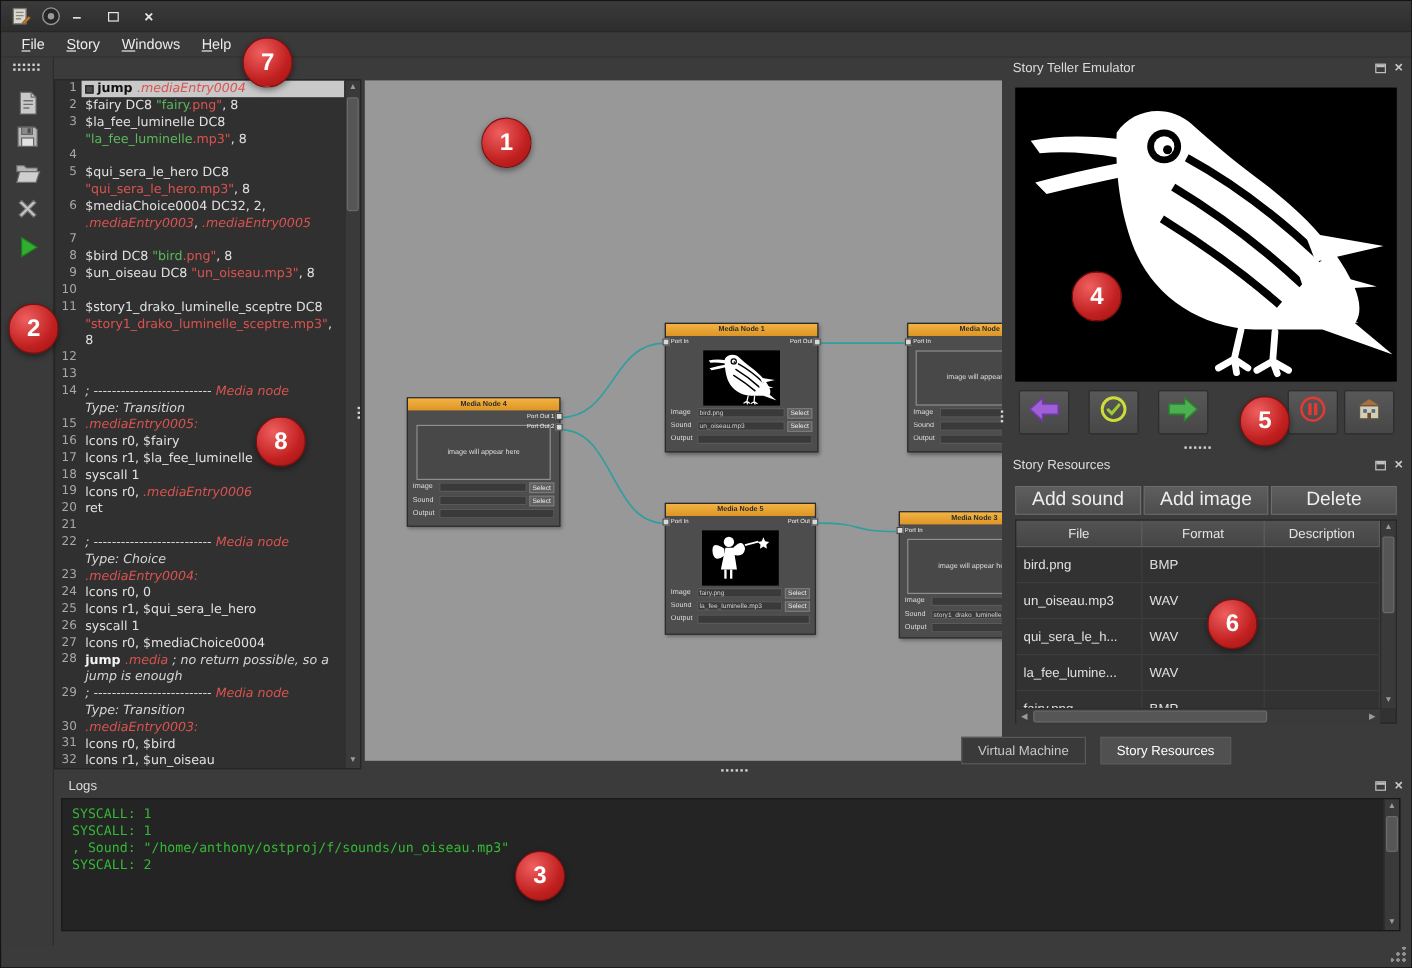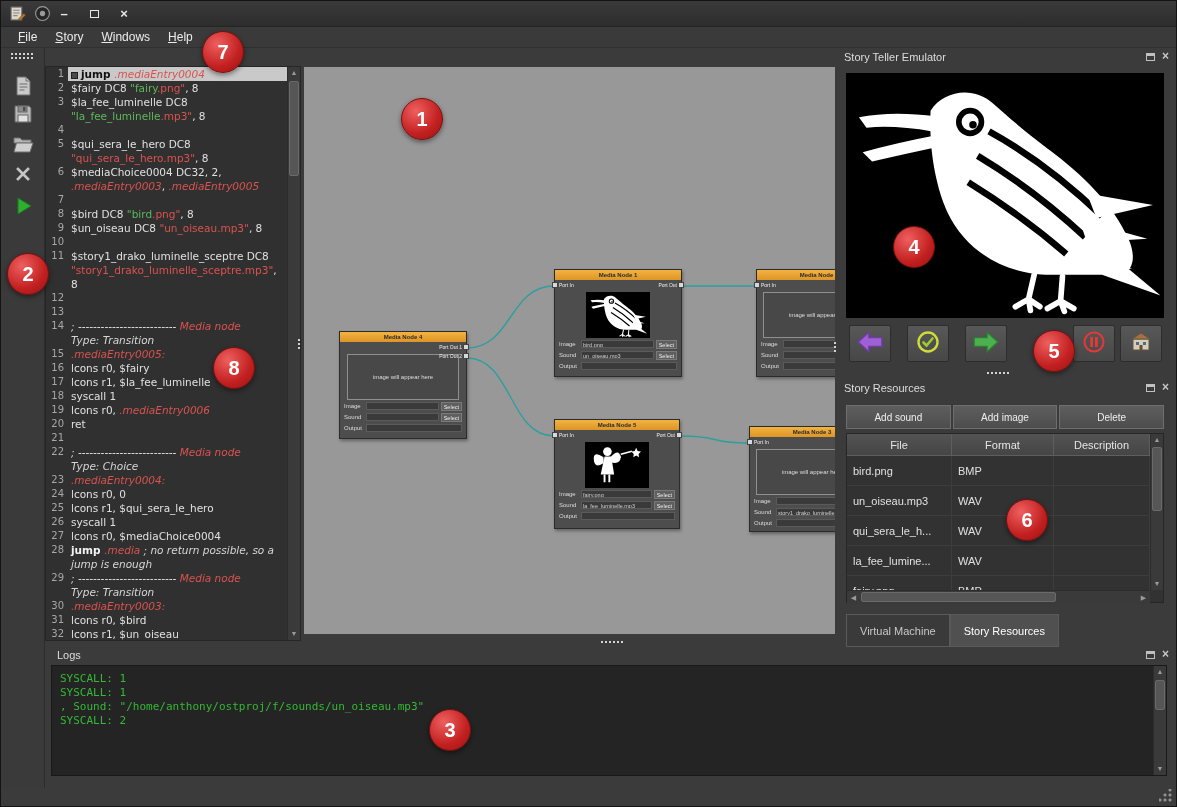--- a/index.html
+++ b/index.html
@@ -77,28 +77,28 @@
   .nport.right::after{right:-7px;}
 
   
   #emu-screen{position:absolute;left:845px;top:72px;width:318px;height:245px;background:#000;}
   #emu-screen svg{width:100%;height:100%;}
   .emu-btn{position:absolute;top:324px;width:42px;height:37px;background:linear-gradient(#585858,#474747);border:1px solid #2d2d2d;border-radius:2px;display:flex;align-items:center;justify-content:center;}
   .emu-btn svg{width:28px;height:24px;}
 
   
   #res-buttons{position:absolute;left:845px;top:404px;width:318px;height:24px;display:flex;gap:2px;}
-  .res-btn{flex:1;background:linear-gradient(#5e5e5e,#4d4d4d);border:1px solid #6e6e6e;color:#eee;font-size:10px;display:flex;align-items:center;justify-content:center;}
+  .res-btn{flex:1;background:linear-gradient(#5e5e5e,#4d4d4d);border:1px solid #6e6e6e;color:#eee;font-size:16px;display:flex;align-items:center;justify-content:center;}
   #res-table{position:absolute;left:845px;top:432px;width:318px;height:170px;background:#323232;border:1px solid #262626;}
   #res-thead{position:absolute;left:0;top:0;width:303px;height:22px;display:flex;background:linear-gradient(#535353,#454545);border-bottom:1px solid #5e5e5e;}
   .th{border-right:1px solid #5e5e5e;color:#e4e4e4;font-size:11px;display:flex;align-items:center;justify-content:center;height:100%;}
   #res-rows{position:absolute;left:0;top:22px;width:303px;height:134px;overflow:hidden;}
   .res-row{display:flex;height:30px;border-bottom:1px solid #3d3d3d;}
   .td{border-right:1px solid #3d3d3d;color:#e0e0e0;font-size:11px;display:flex;align-items:center;padding-left:6px;overflow:hidden;white-space:nowrap;}
-  #res-tabs{position:absolute;left:845px;top:613px;height:33px;display:flex;gap:0;}
+  #res-tabs{position:absolute;left:800px;top:613px;height:23px;display:flex;gap:12px;}
   .tab{padding:0 13px;display:flex;align-items:center;font-size:11px;border:1px solid #5a5a5a;}
   .tab.active{background:#505050;color:#fff;}
   .tab:not(.active){background:#3a3a3a;color:#c8c8c8;}
 
   
   #logs-body{position:absolute;left:50px;top:664px;width:1116px;height:111px;background:#242424;border:1px solid #191919;padding:6px 8px;overflow:hidden;}
   .log-line{font-family:"DejaVu Sans Mono",monospace;font-size:11px;line-height:14px;color:#35b835;white-space:pre;}
 
   
   .vdots{position:absolute;width:2px;height:2px;background:#d2d2d2;box-shadow:0 4px #d2d2d2,0 8px #d2d2d2;}

